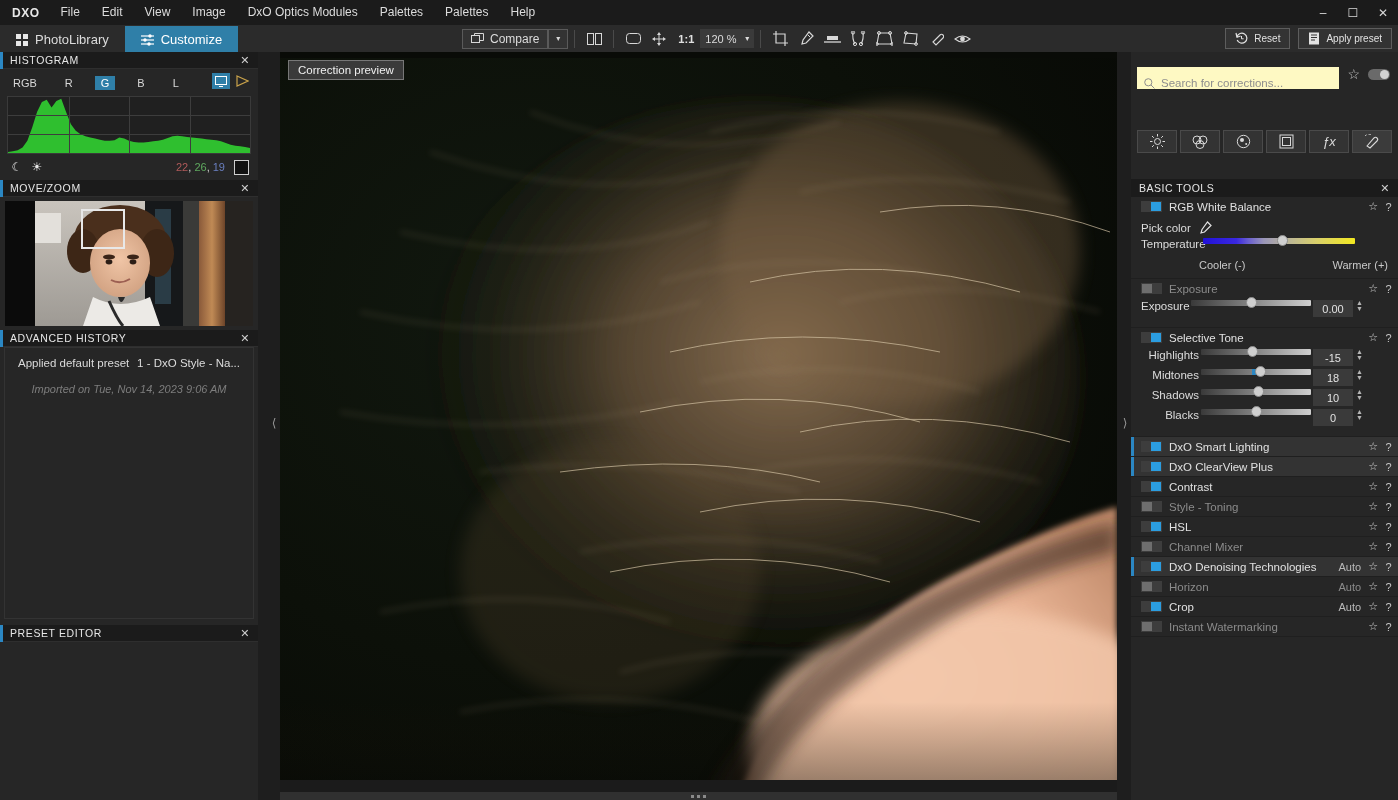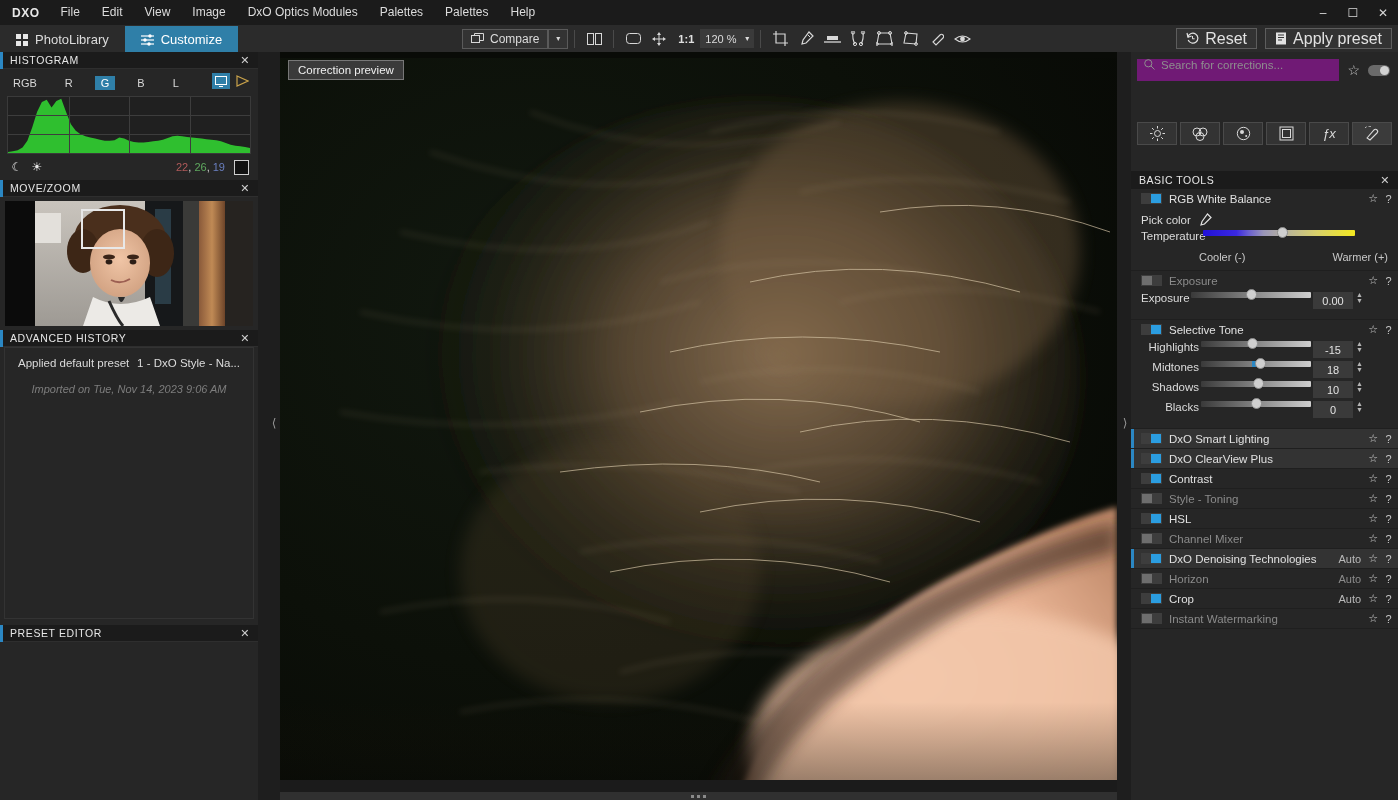--- a/index.html
+++ b/index.html
@@ -44,21 +44,21 @@
   .tb-ico{ width:26px; height:24px; display:flex; align-items:center; justify-content:center; color:#d8d8d8;}
   .sep{ width:1px; height:18px; background:#4a4a4a; margin:0 6px; }
   .ratio{ font-size:11px; font-weight:700; color:#e0e0e0; padding:0 6px; }
   .zoombox{
     height:19px; min-width:54px; background:#3a3a3a; display:flex; align-items:center;
     justify-content:space-between; padding:0 5px; font-size:11px; color:#dcdcdc; gap:6px;
   }
   .tbright{ position:absolute; right:6px; top:0; height:27px; display:flex; align-items:center; gap:8px;}
   .btn-out{
     display:flex; align-items:center; gap:6px; height:21px; padding:0 9px;
-    border:1px solid #5d5d5d; background:#333; font-size:16px; color:#e2e2e2;
+    border:1px solid #5d5d5d; background:#333; font-size:10px; color:#e2e2e2;
   }
 
   
   .leftcol{ position:absolute; left:0; top:52px; width:258px; bottom:0; background:#262626; }
   .panel-head{
     position:relative; height:17px; background:#1b1b1b; display:flex; align-items:center;
     font-size:10.5px; letter-spacing:.6px; color:#e6e6e6; padding-left:10px; border-bottom:1px solid #2e2e2e;
   }
   .panel-head .accent{ position:absolute; left:0; top:0; width:3px; height:17px; background:#2b87c3; }
   .panel-head .xc{ position:absolute; right:8px; top:0px; height:17px; line-height:17px; font-size:11px; color:#cfcfcf;}
@@ -114,22 +114,22 @@
   }
   .vp-bottom i{ width:3px;height:3px;background:#8a8a8a; display:block;}
   .deadzone-l{ position:absolute; left:258px; top:52px; width:22px; bottom:0; background:#1e1e1e;}
   .deadzone-r{ position:absolute; left:1117px; top:52px; width:14px; bottom:0; background:#1e1e1e;}
   .vp-strip{ position:absolute; left:280px; top:780px; width:837px; height:12px; background:#1b1b1b;}
 
   
   .rightcol{ position:absolute; left:1131px; top:52px; width:267px; bottom:0; background:#262626; }
   .searchrow{ display:flex; align-items:center; gap:8px; padding:7px 8px 6px 6px; }
   .searchbox{
-    flex:1; height:22px; background:#701a75; display:flex; align-items:flex-start; gap:6px; padding:0 7px;
-    font-size:11.5px; color:#8e8e8e;
+    flex:1; height:22px; background:#fef9c3; display:flex; align-items:flex-end; gap:6px; padding:0 7px;
+    font-size:11.5px; color:#8e8e8e;margin-top:8px;
   }
   .toggle-pill{ width:22px; height:11px; border-radius:6px; background:#6a6a6a; position:relative;}
   .toggle-pill i{ position:absolute; right:1px; top:1px; width:9px;height:9px;border-radius:50%;background:#d2d2d2;}
   .cat-tabs{ display:flex; gap:3px; padding:0 6px 7px 6px; }
   .cat{
     flex:1; height:23px; background:#333; border:1px solid #4a4a4a;
     display:flex; align-items:center; justify-content:center; color:#dadada;margin-top:35px;
   }
   .cat.last{ background:#3b3b3b; }
 

